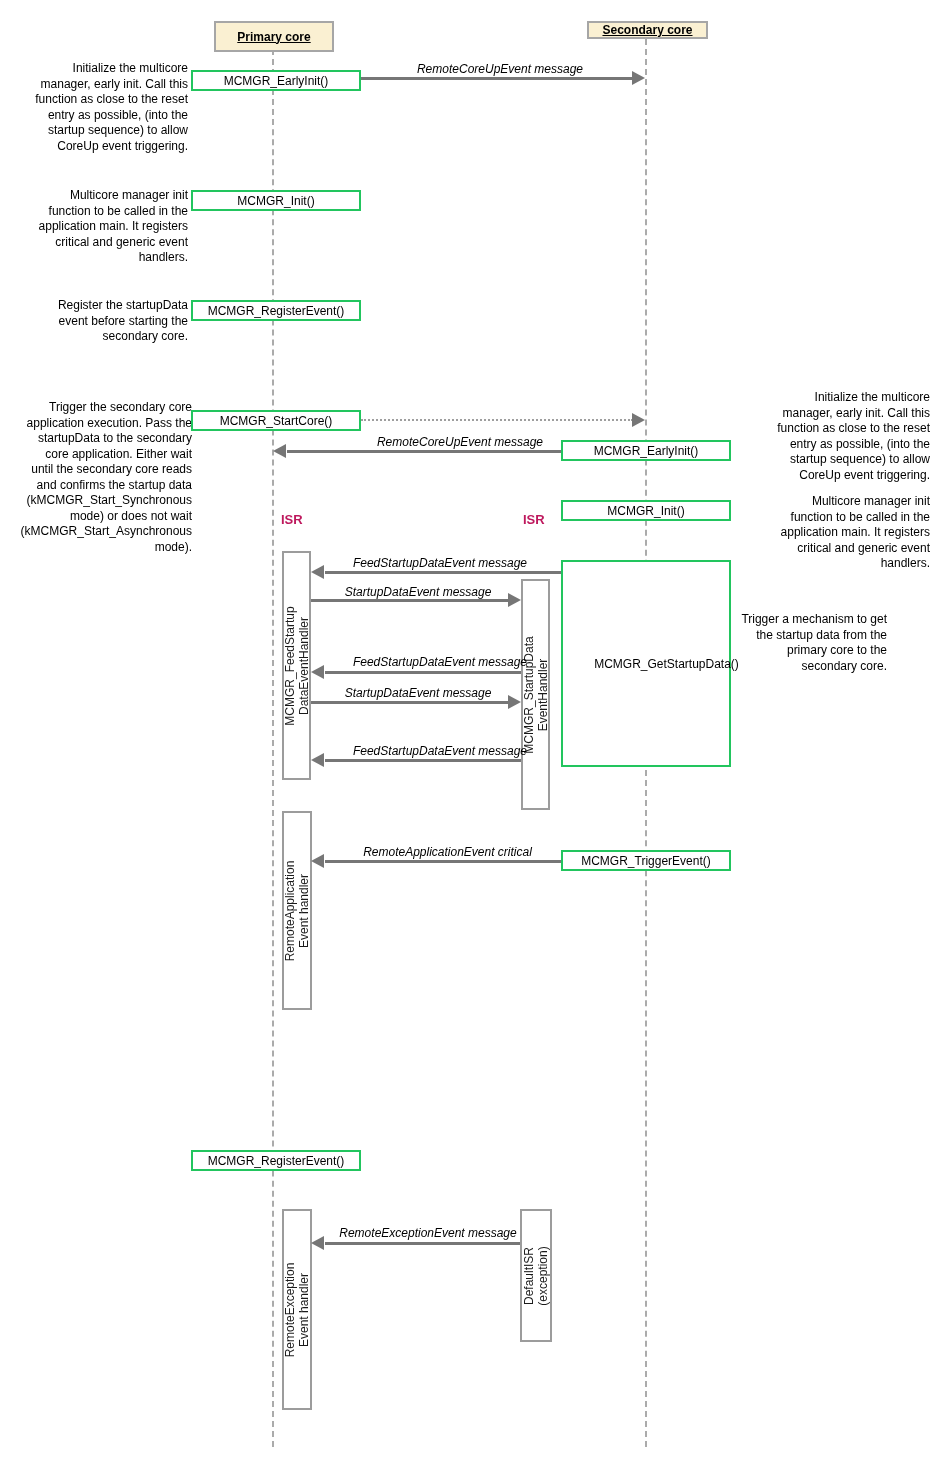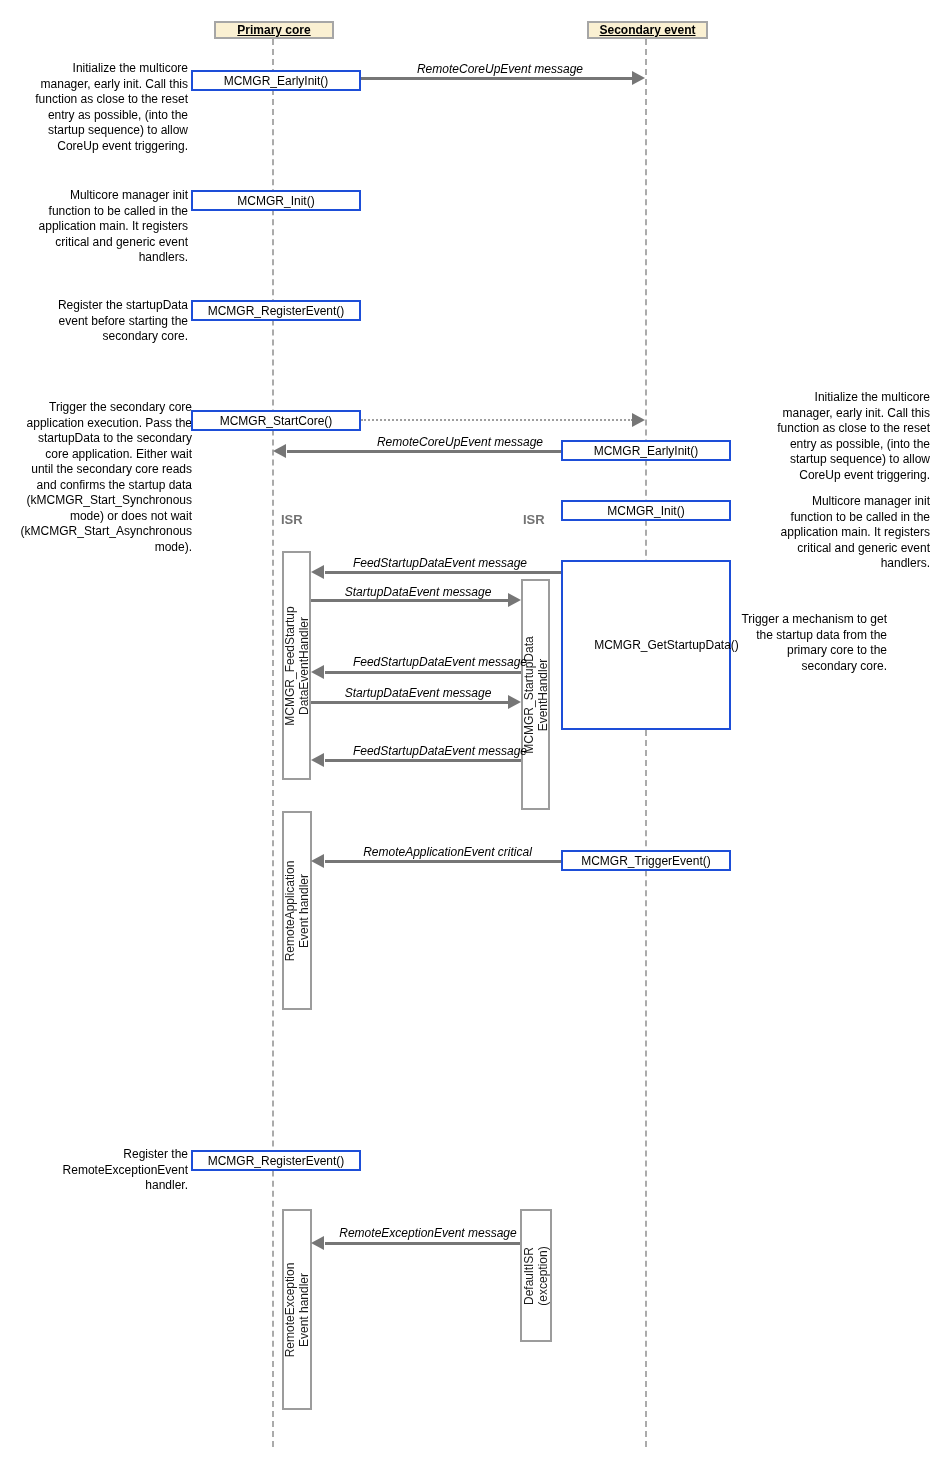--- a/index.html
+++ b/index.html
@@ -2,45 +2,45 @@
 <html><head>
 <meta charset="utf-8">
 <style>
   html,body{margin:0;padding:0;background:#fff;}
   #diagram{position:relative;width:933px;height:1457px;background:#fff;
     font-family:"Liberation Sans",sans-serif;color:#000;overflow:hidden;}
   .lifeline{position:absolute;width:0;border-left:2px dashed #ababab;}
   .actor{position:absolute;background:#faf0d2;border:2px solid #a6a6a6;box-sizing:border-box;
     display:flex;align-items:center;justify-content:center;font-size:12px;font-weight:bold;
     text-decoration:underline;}
-  .fnbox{position:absolute;background:#fff;border:2px solid #1d4ed8;box-sizing:border-box;
+  .fnbox{position:absolute;background:#fff;border:2px solid #22c55e;box-sizing:border-box;
     display:flex;align-items:center;justify-content:center;font-size:12px;}
   .actbox{position:absolute;background:#fff;border:2px solid #9c9c9c;box-sizing:border-box;}
   .vlabel{position:absolute;top:50%;left:50%;transform:translate(-50%,-50%) rotate(-90deg);
     white-space:pre;text-align:center;font-size:12px;line-height:14px;color:#1a1a1a;}
   .note{position:absolute;font-size:12px;line-height:15.5px;text-align:right;white-space:pre-line;}
   .msg{position:absolute;font-size:12px;font-style:italic;text-align:center;white-space:pre-line;line-height:15px;}
   .aline{position:absolute;height:3px;background:#767676;}
   .aline.dotted{height:0;border-top:2px dotted #9e9e9e;background:none;}
   .ahead-r{position:absolute;width:0;height:0;border-left:13px solid #767676;
     border-top:7px solid transparent;border-bottom:7px solid transparent;}
   .ahead-l{position:absolute;width:0;height:0;border-right:13px solid #767676;
     border-top:7px solid transparent;border-bottom:7px solid transparent;}
-  .isr{position:absolute;font-size:13px;font-weight:bold;color:#737373;}
+  .isr{position:absolute;font-size:13px;font-weight:bold;color:#be185d;}
 </style>
 </head>
 <body>
 
 <div id="diagram">
 
   <div class="lifeline" style="left:272px;top:39px;height:1408px;"></div>
   <div class="lifeline" style="left:645px;top:39px;height:1408px;"></div>
 
-  <div class="actor" style="left:214px;top:21px;width:120px;height:18px;">Primary core</div>
-  <div class="actor" style="left:587px;top:21px;width:121px;height:18px;">Secondary event</div>
+  <div class="actor" style="left:214px;top:21px;width:120px;height:31px;">Primary core</div>
+  <div class="actor" style="left:587px;top:21px;width:121px;height:18px;">Secondary core</div>
 
   <div class="note" style="left:4px;top:61px;width:184px;">Initialize the multicore
 manager, early init. Call this
 function as close to the reset
 entry as possible, (into the
 startup sequence) to allow
 CoreUp event triggering.</div>
   <div class="note" style="left:4px;top:188px;width:184px;">Multicore manager init
 function to be called in the
 application main. It registers
@@ -52,23 +52,20 @@
   <div class="note" style="left:0px;top:400px;width:192px;">Trigger the secondary core
 application execution. Pass the
 startupData to the secondary
 core application. Either wait
 until the secondary core reads
 and confirms the startup data
 (kMCMGR_Start_Synchronous
 mode) or does not wait
 (kMCMGR_Start_Asynchronous
 mode).</div>
-  <div class="note" style="left:4px;top:1147px;width:184px;">Register the
-RemoteExceptionEvent
-handler.</div>
 
   <div class="note" style="left:746px;top:390px;width:184px;">Initialize the multicore
 manager, early init. Call this
 function as close to the reset
 entry as possible, (into the
 startup sequence) to allow
 CoreUp event triggering.</div>
   <div class="note" style="left:746px;top:494px;width:184px;">Multicore manager init
 function to be called in the
 application main. It registers
@@ -80,21 +77,21 @@
 secondary core.</div>
 
   <div class="fnbox" style="left:191px;top:70px;width:170px;height:21px;">MCMGR_EarlyInit()</div>
   <div class="fnbox" style="left:191px;top:190px;width:170px;height:21px;">MCMGR_Init()</div>
   <div class="fnbox" style="left:191px;top:300px;width:170px;height:21px;">MCMGR_RegisterEvent()</div>
   <div class="fnbox" style="left:191px;top:410px;width:170px;height:21px;">MCMGR_StartCore()</div>
   <div class="fnbox" style="left:191px;top:1150px;width:170px;height:21px;">MCMGR_RegisterEvent()</div>
 
   <div class="fnbox" style="left:561px;top:440px;width:170px;height:21px;">MCMGR_EarlyInit()</div>
   <div class="fnbox" style="left:561px;top:500px;width:170px;height:21px;">MCMGR_Init()</div>
-  <div class="fnbox" style="left:561px;top:560px;width:170px;height:170px;padding-left:41px;">MCMGR_GetStartupData()</div>
+  <div class="fnbox" style="left:561px;top:560px;width:170px;height:207px;padding-left:41px;">MCMGR_GetStartupData()</div>
   <div class="fnbox" style="left:561px;top:850px;width:170px;height:21px;">MCMGR_TriggerEvent()</div>
 
   <div class="isr" style="left:281px;top:512px;">ISR</div>
   <div class="isr" style="left:523px;top:512px;">ISR</div>
 
   <div class="actbox" style="left:282px;top:551px;width:29px;height:229px;">
     <div class="vlabel">MCMGR_FeedStartup
 DataEventHandler</div>
   </div>
   <div class="actbox" style="left:521px;top:579px;width:29px;height:231px;">

